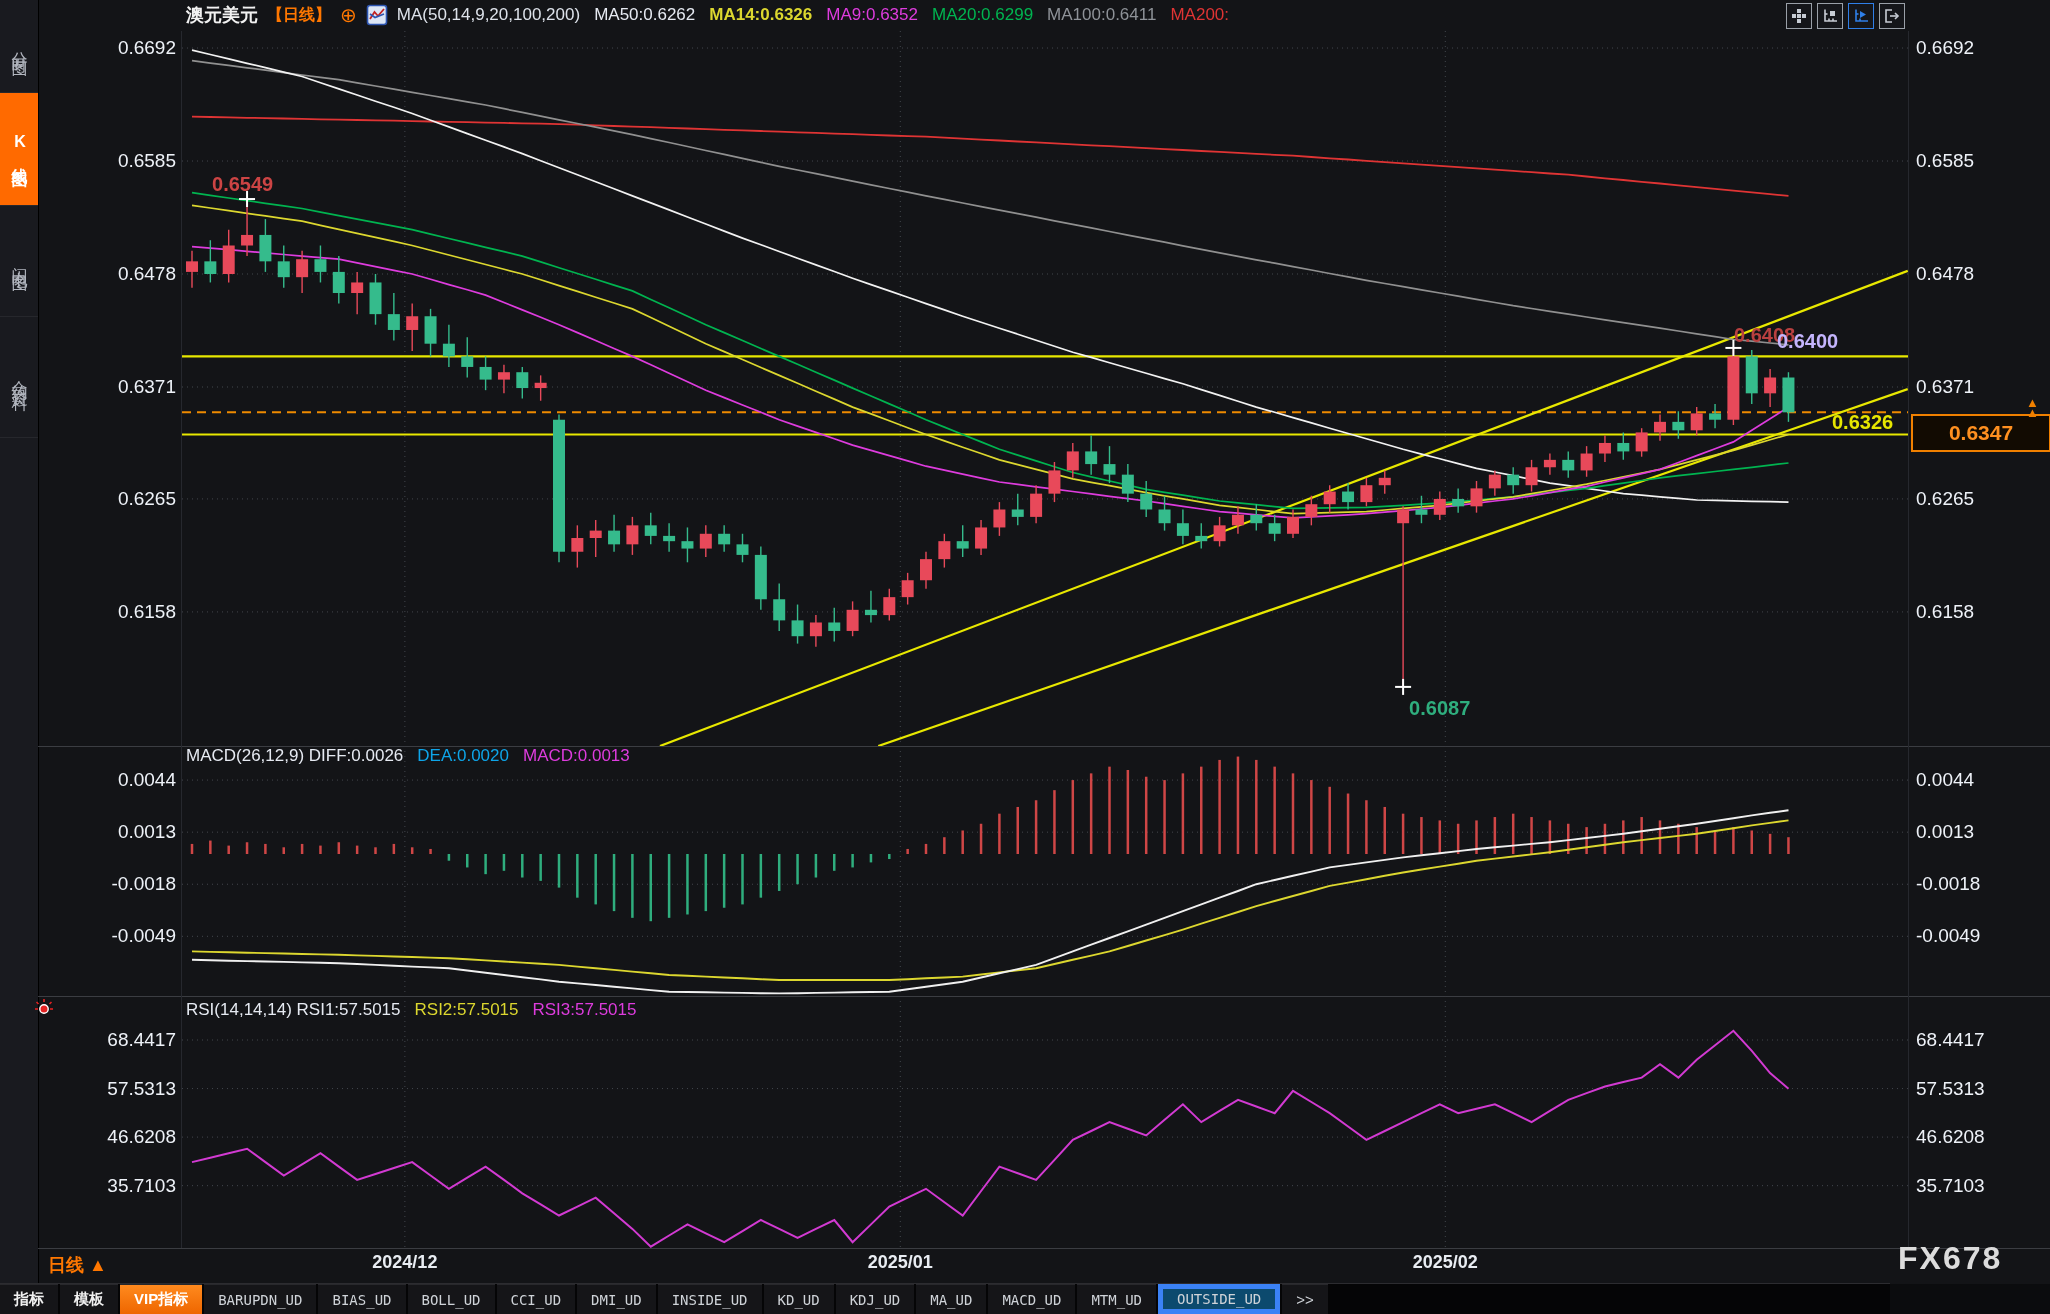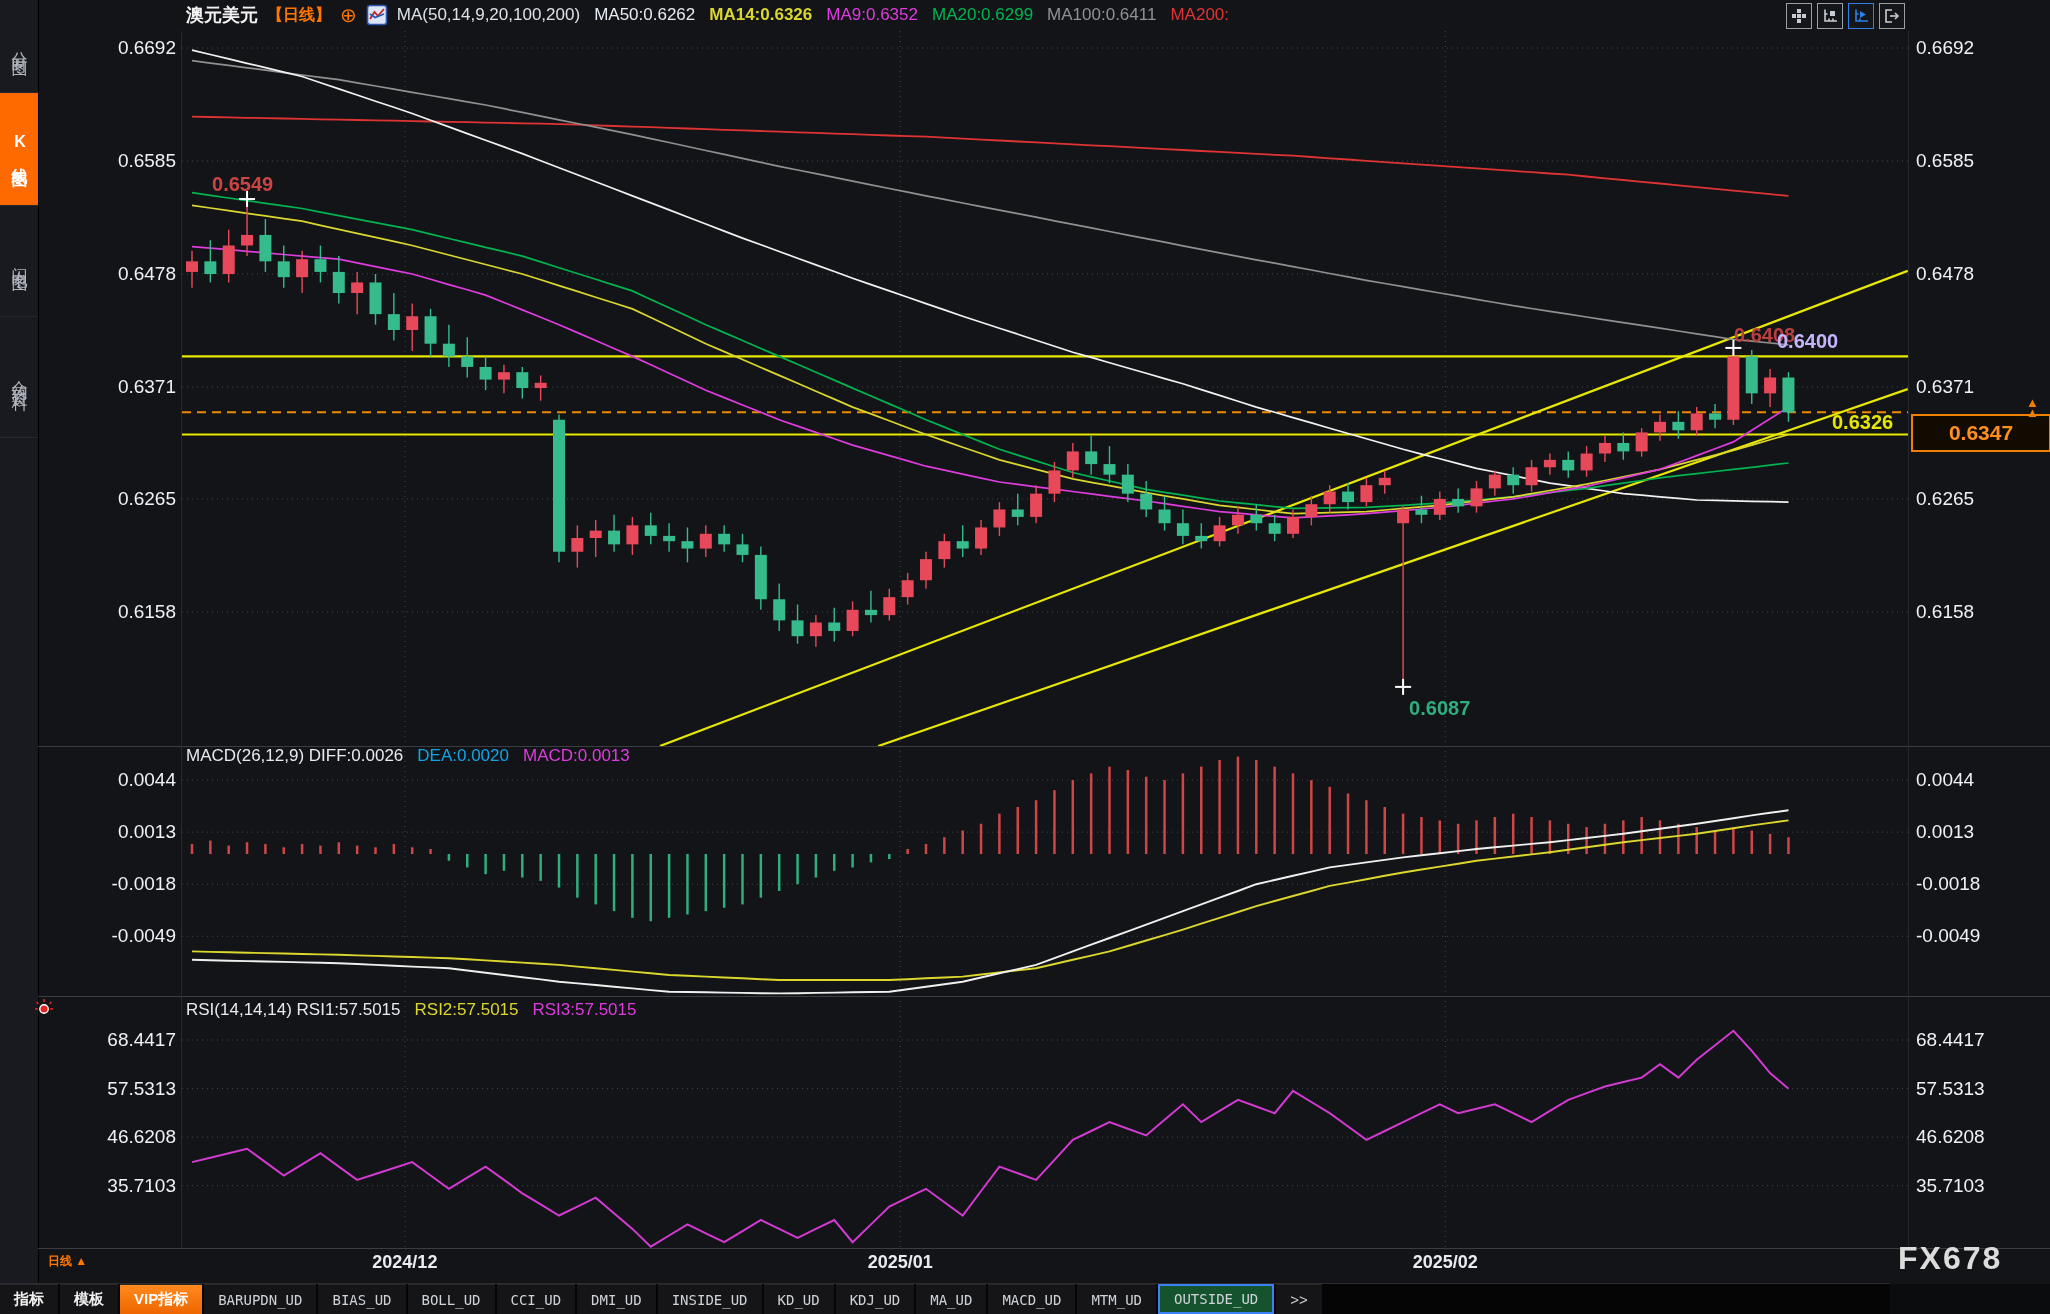--- a/index.html
+++ b/index.html
@@ -30,31 +30,31 @@
   
   .panel-hdr{position:absolute;left:186px;display:flex;gap:14px;font-size:17px;white-space:nowrap;z-index:25;}
   
   .ann{position:absolute;font-size:20px;font-weight:bold;z-index:24;}
   .pricebox{position:absolute;left:1911px;width:136px;height:34px;border:2px solid #f08000;
             background:#120b02;color:#ff9020;font-size:21px;font-weight:bold;
             display:flex;align-items:center;justify-content:center;z-index:26;}
   .pricebox-arrow{position:absolute;left:2026px;font-size:13px;color:#f08000;z-index:27;line-height:10px;}
   
   .xdate{position:absolute;top:1252px;font-size:18px;font-weight:bold;color:#e8ecf2;transform:translateX(-50%);z-index:20;}
-  .period-btn{position:absolute;left:48px;top:1253px;font-size:12px;font-weight:bold;color:#ff7700;cursor:pointer;z-index:20;}
+  .period-btn{position:absolute;left:48px;top:1253px;font-size:18px;font-weight:bold;color:#ff7700;cursor:pointer;z-index:20;}
   .watermark{position:absolute;left:1898px;top:1240px;font-size:32px;font-weight:600;color:#dcdcdc;letter-spacing:2px;z-index:20;}
   
   .tabbar{position:absolute;left:0;bottom:0;width:1890px;height:30px;background:#050506;
           border-top:1px solid #2c2c30;display:flex;align-items:stretch;z-index:30;}
   .tab{display:flex;align-items:center;padding:0 14px;margin-right:2px;background:#151518;
        border-top:1px solid #28282c;font-size:15px;color:#cfd3d8;cursor:pointer;white-space:nowrap;}
   .tab.cn{font-weight:bold;color:#f0f0f0;}
   .tab.ud{font-family:"DejaVu Sans Mono","Liberation Mono",monospace;font-size:14px;}
   .tab.vip{background:linear-gradient(#ff8a1e,#ee6600);color:#fff;font-weight:bold;}
-  .tab.hl{background:#14532d;border:2px solid #3b82f6;}
+  .tab.hl{background:#0c4a6e;border:5px solid #3b82f6;}
   svg#chartsvg{position:absolute;left:0;top:0;z-index:10;}
   .live-ind{position:absolute;left:33px;top:998px;z-index:22;}
 </style>
 </head>
 <body>
 
 <div class="chartbg"></div>
 
 <div class="sidebar" id="sidebar">
     <div class="side-item" style="height: 92px;">分时图</div>

